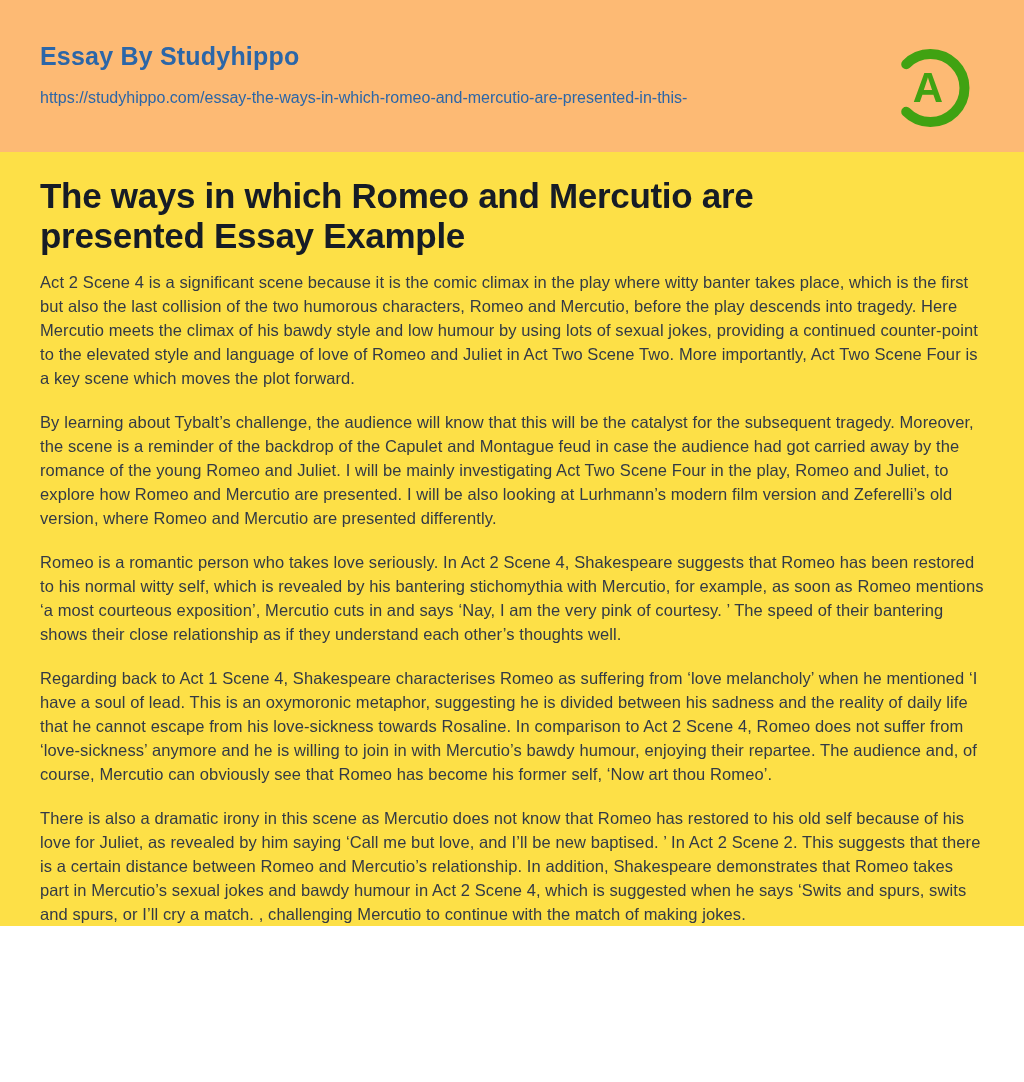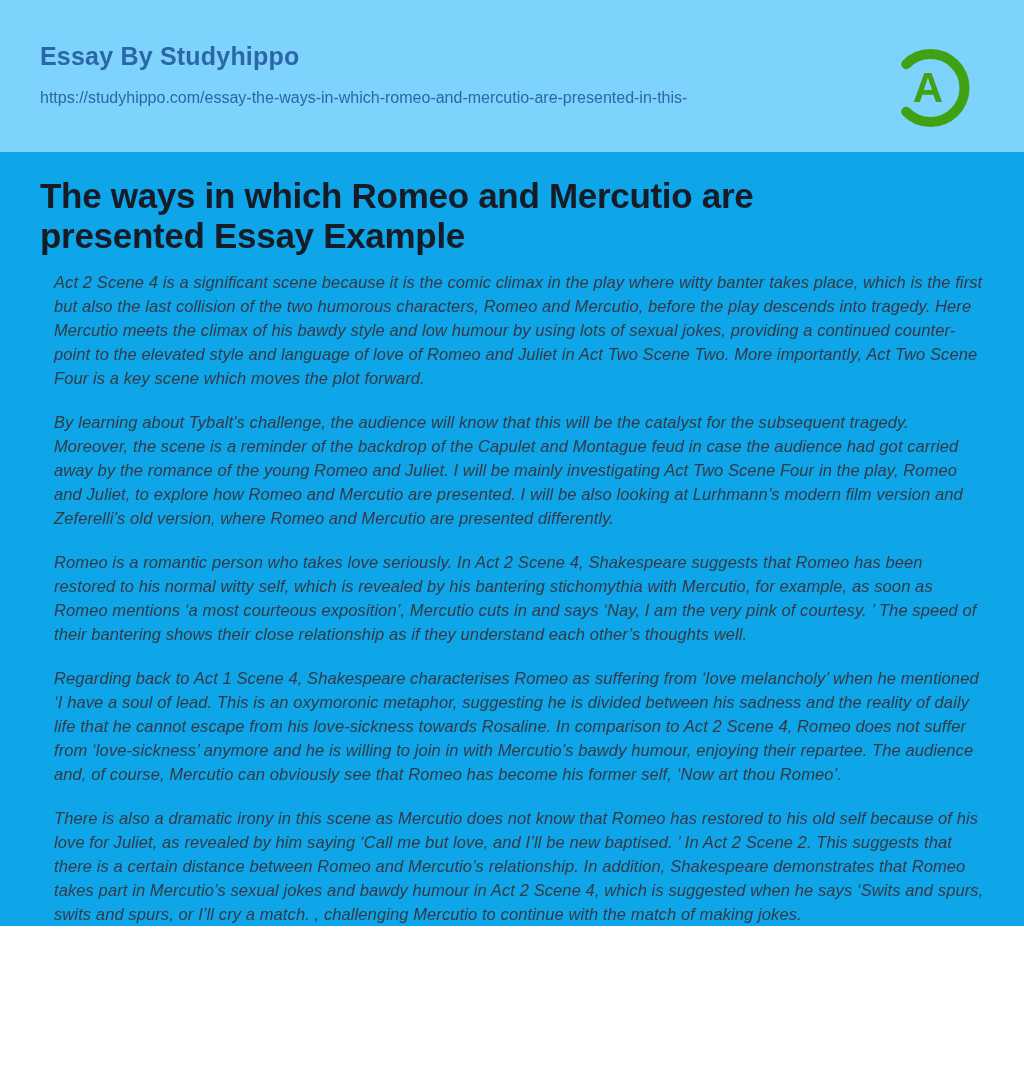--- a/index.html
+++ b/index.html
@@ -8,21 +8,21 @@
     width: 1024px;
     height: 1082px;
     background: #ffffff;
     font-family: "Liberation Sans", sans-serif;
     overflow: hidden;
   }
   .page { width: 1024px; height: 1082px; }
 
   
   .site-header {
-    background: #7dd3fc;
+    background: #fdba74;
     padding: 42px 40px 18px 40px;
     display: flex;
     justify-content: space-between;
     align-items: flex-start;
   }
   .site-header-left { max-width: 820px; }
   .site-label {
     color: #2b66a8;
     font-size: 25px;
     font-weight: 700;
@@ -44,40 +44,39 @@
     width: 92px;
     height: 92px;
     margin-right: 8px;
     flex: 0 0 auto;
     cursor: pointer;
   }
   .logo-wrap svg { display: block; }
 
   
   .article {
-    background: #0ea5e9;
+    background: #fde047;
     padding: 20px 40px 0 40px;
   }
   .article-title {
     color: #161c26;
     font-size: 35px;
     line-height: 40px;
     font-weight: 700;
     letter-spacing: -0.3px;
     max-width: 880px;
     margin: 4px 0 14px 0;
   }
   .article-body p {
     color: #333a46;
     font-size: 16.5px;
     line-height: 24px;
-    margin: 0 0 20px 14px;
+    margin: 0 0 20px 0;
     max-width: 944px;
     letter-spacing: 0.1px;
-    font-style: italic;
   }
 </style>
 </head>
 <body>
 
 <div class="page">
 
   <header class="site-header">
     <div class="site-header-left">
       <a class="site-label">Essay By Studyhippo</a>

